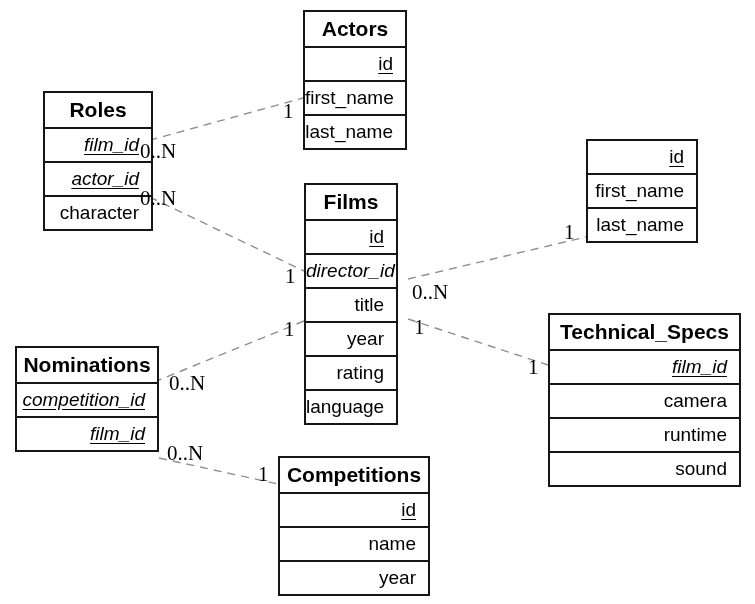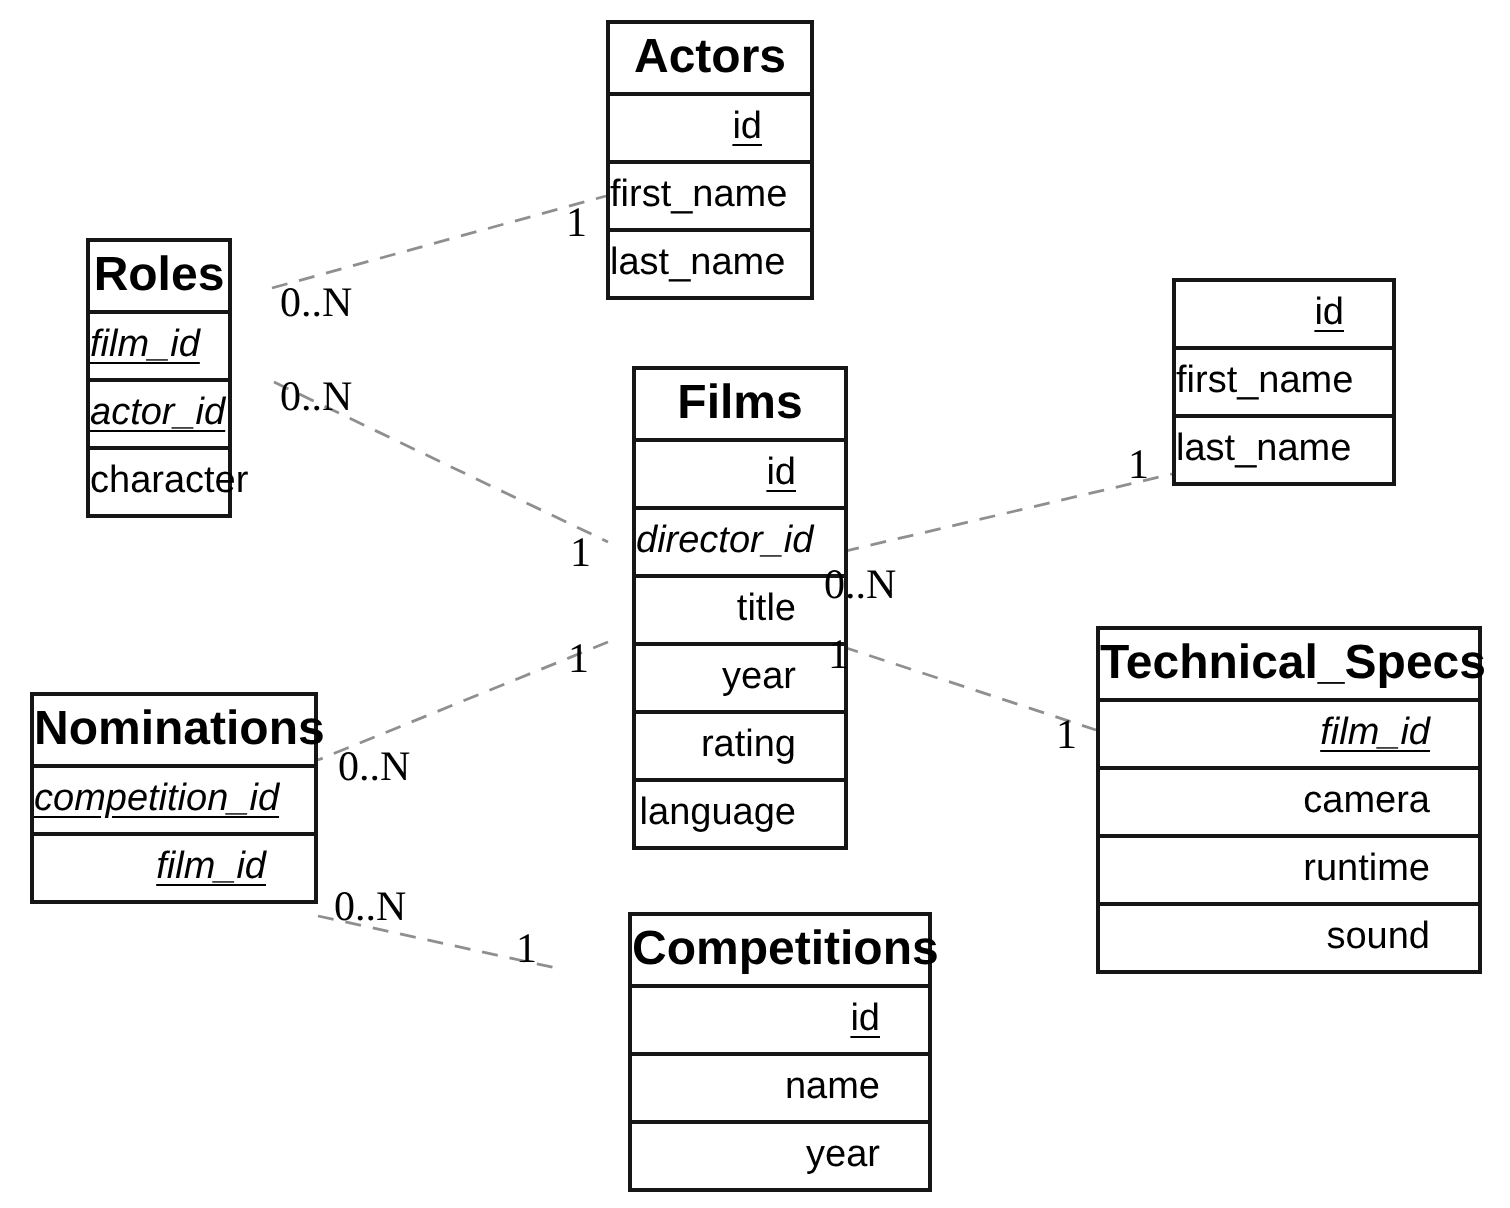--- a/index.html
+++ b/index.html
@@ -15,50 +15,50 @@
     position:absolute;
     box-sizing:border-box;
     background:#ffffff;
     border:2px solid #161616;
     color:#000;
   }
   .tbl .hdr{
     height:34px;line-height:34px;
     border-bottom:2px solid #161616;
     text-align:center;
-    font-weight:bold;font-size:24px;
+    font-weight:bold;font-size:21px;
     white-space:nowrap;
   }
   .tbl .row{
     box-sizing:border-box;
     height:34px;line-height:32px;
     border-bottom:2px solid #161616;
     text-align:right;
-    padding-right:24px;
+    padding-right:12px;
     font-size:19px;
     white-space:nowrap;
   }
   .tbl .row:last-child{border-bottom:none;height:32px;}
   .pk{text-decoration:underline;text-underline-offset:3px;}
   .fk{font-style:italic;}
   .card{
     position:absolute;
     font-family:"Liberation Serif",serif;
     font-size:21px;line-height:1;
     color:#000;
     white-space:nowrap;
   }
   
-  #t-roles        {left:43px; top:91px; width:73px;margin-top:28px;}
+  #t-roles        {left:43px; top:91px; width:110px;}
   #t-actors       {left:303px;top:10px; width:104px;}
-  #t-films        {left:316px;top:183px;width:108px;}
+  #t-films        {left:304px;top:183px;width:94px;}
   #t-directors    {left:586px;top:139px;width:112px;}
   #t-technical    {left:548px;top:313px;width:193px;}
   #t-nominations  {left:15px; top:346px;width:144px;}
-  #t-competitions {left:278px;top:456px;width:152px;margin-left:36px;}
+  #t-competitions {left:278px;top:456px;width:152px;}
   
   #c1a{left:140px;top:141px;} #c1b{left:283px;top:101px;}
   #c2a{left:140px;top:188px;} #c2b{left:285px;top:266px;}
   #c3a{left:412px;top:282px;} #c3b{left:564px;top:222px;}
   #c4a{left:414px;top:317px;} #c4b{left:528px;top:357px;}
   #c5a{left:284px;top:319px;} #c5b{left:169px;top:373px;}
   #c6a{left:167px;top:443px;} #c6b{left:258px;top:464px;}
 </style>
 </head>
 <body>

